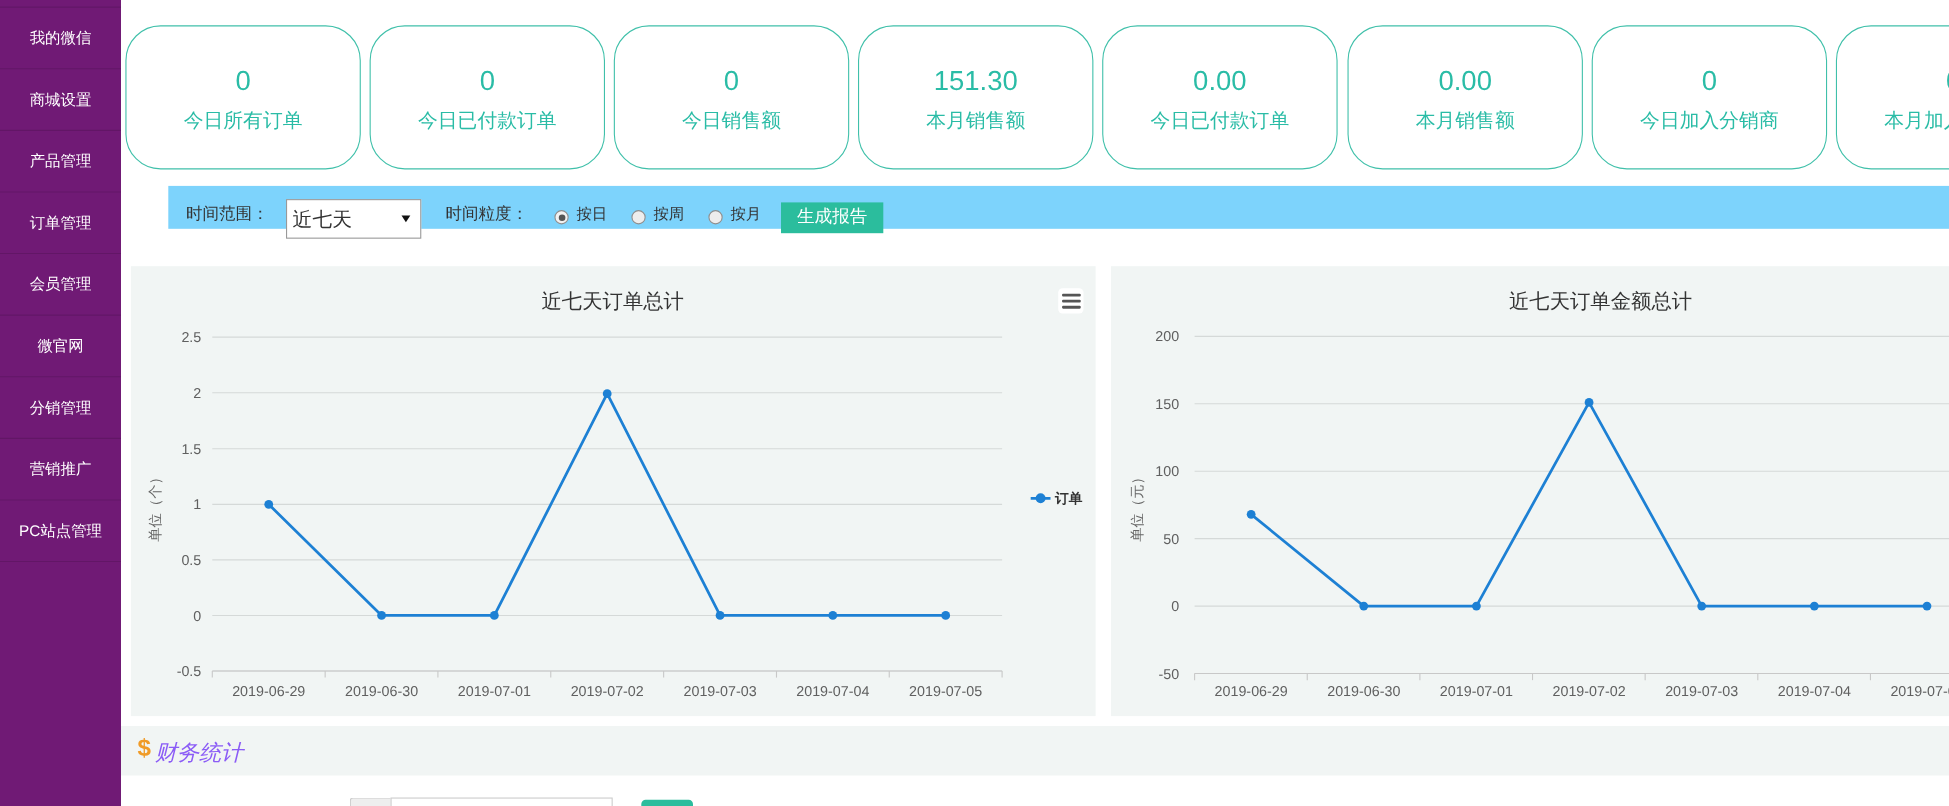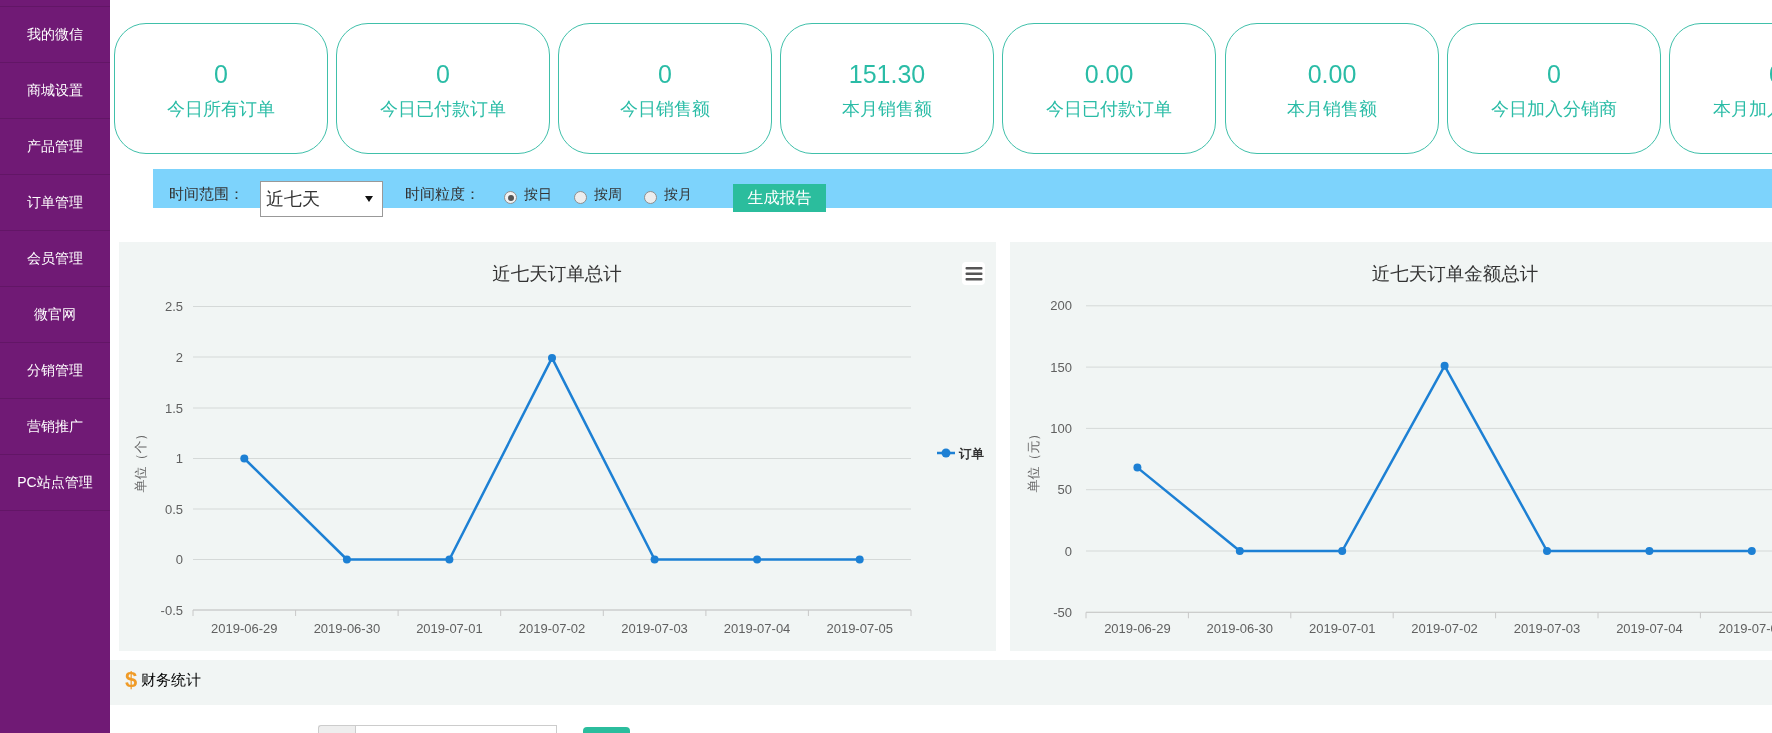--- a/index.html
+++ b/index.html
@@ -19,26 +19,26 @@
            border:1px solid #999;font-size:18px;color:#333;line-height:34px;padding-left:5px;}
   .fselect .arr{position:absolute;right:9px;top:14px;width:0;height:0;
                 border-left:4px solid transparent;border-right:4px solid transparent;
                 border-top:6px solid #111;}
   .radio{position:absolute;top:22px;width:11px;height:11px;border-radius:50%;
          border:1px solid #8e8e8e;background:#ededed;}
   .radio.sel{background:#f2f2f2;}
   .radio.sel::after{content:"";position:absolute;left:2.5px;top:2.5px;width:6px;height:6px;
                     border-radius:50%;background:#555;}
   .rlabel{position:absolute;top:17px;font-size:14px;color:#333;}
-  .genbtn{position:absolute;left:580px;top:15px;width:93px;height:28px;background:#2bbd9d;
+  .genbtn{position:absolute;left:557px;top:15px;width:93px;height:28px;background:#2bbd9d;
           color:#fff;font-size:16px;text-align:center;line-height:28px;}
   .panel{position:absolute;top:242px;height:409px;background:#f1f5f4;}
   .finband{position:absolute;left:110px;top:660px;width:1662px;height:45px;background:#f1f5f4;}
   .finband .dollar{position:absolute;left:15px;top:7px;color:#f09b27;font-size:22px;font-weight:bold;}
-  .finband .fintxt{position:absolute;left:31px;top:11px;font-size:15px;color:#000000;}
+  .finband .fintxt{position:absolute;left:31px;top:11px;font-size:20px;color:#8b5cf6;font-style:italic;}
   .addon{position:absolute;left:318px;top:725px;width:37px;height:20px;background:#eee;
          border:1px solid #ccc;border-right:none;border-radius:3px 0 0 0;}
   .inputbox{position:absolute;left:355px;top:725px;width:200px;height:20px;background:#fff;
             border:1px solid #ccc;}
   .srchbtn{position:absolute;left:583px;top:727px;width:47px;height:10px;background:#2bbd9d;
            border-radius:4px 4px 0 0;}
 </style>
 </head>
 <body>
 <div class="sidebar">

